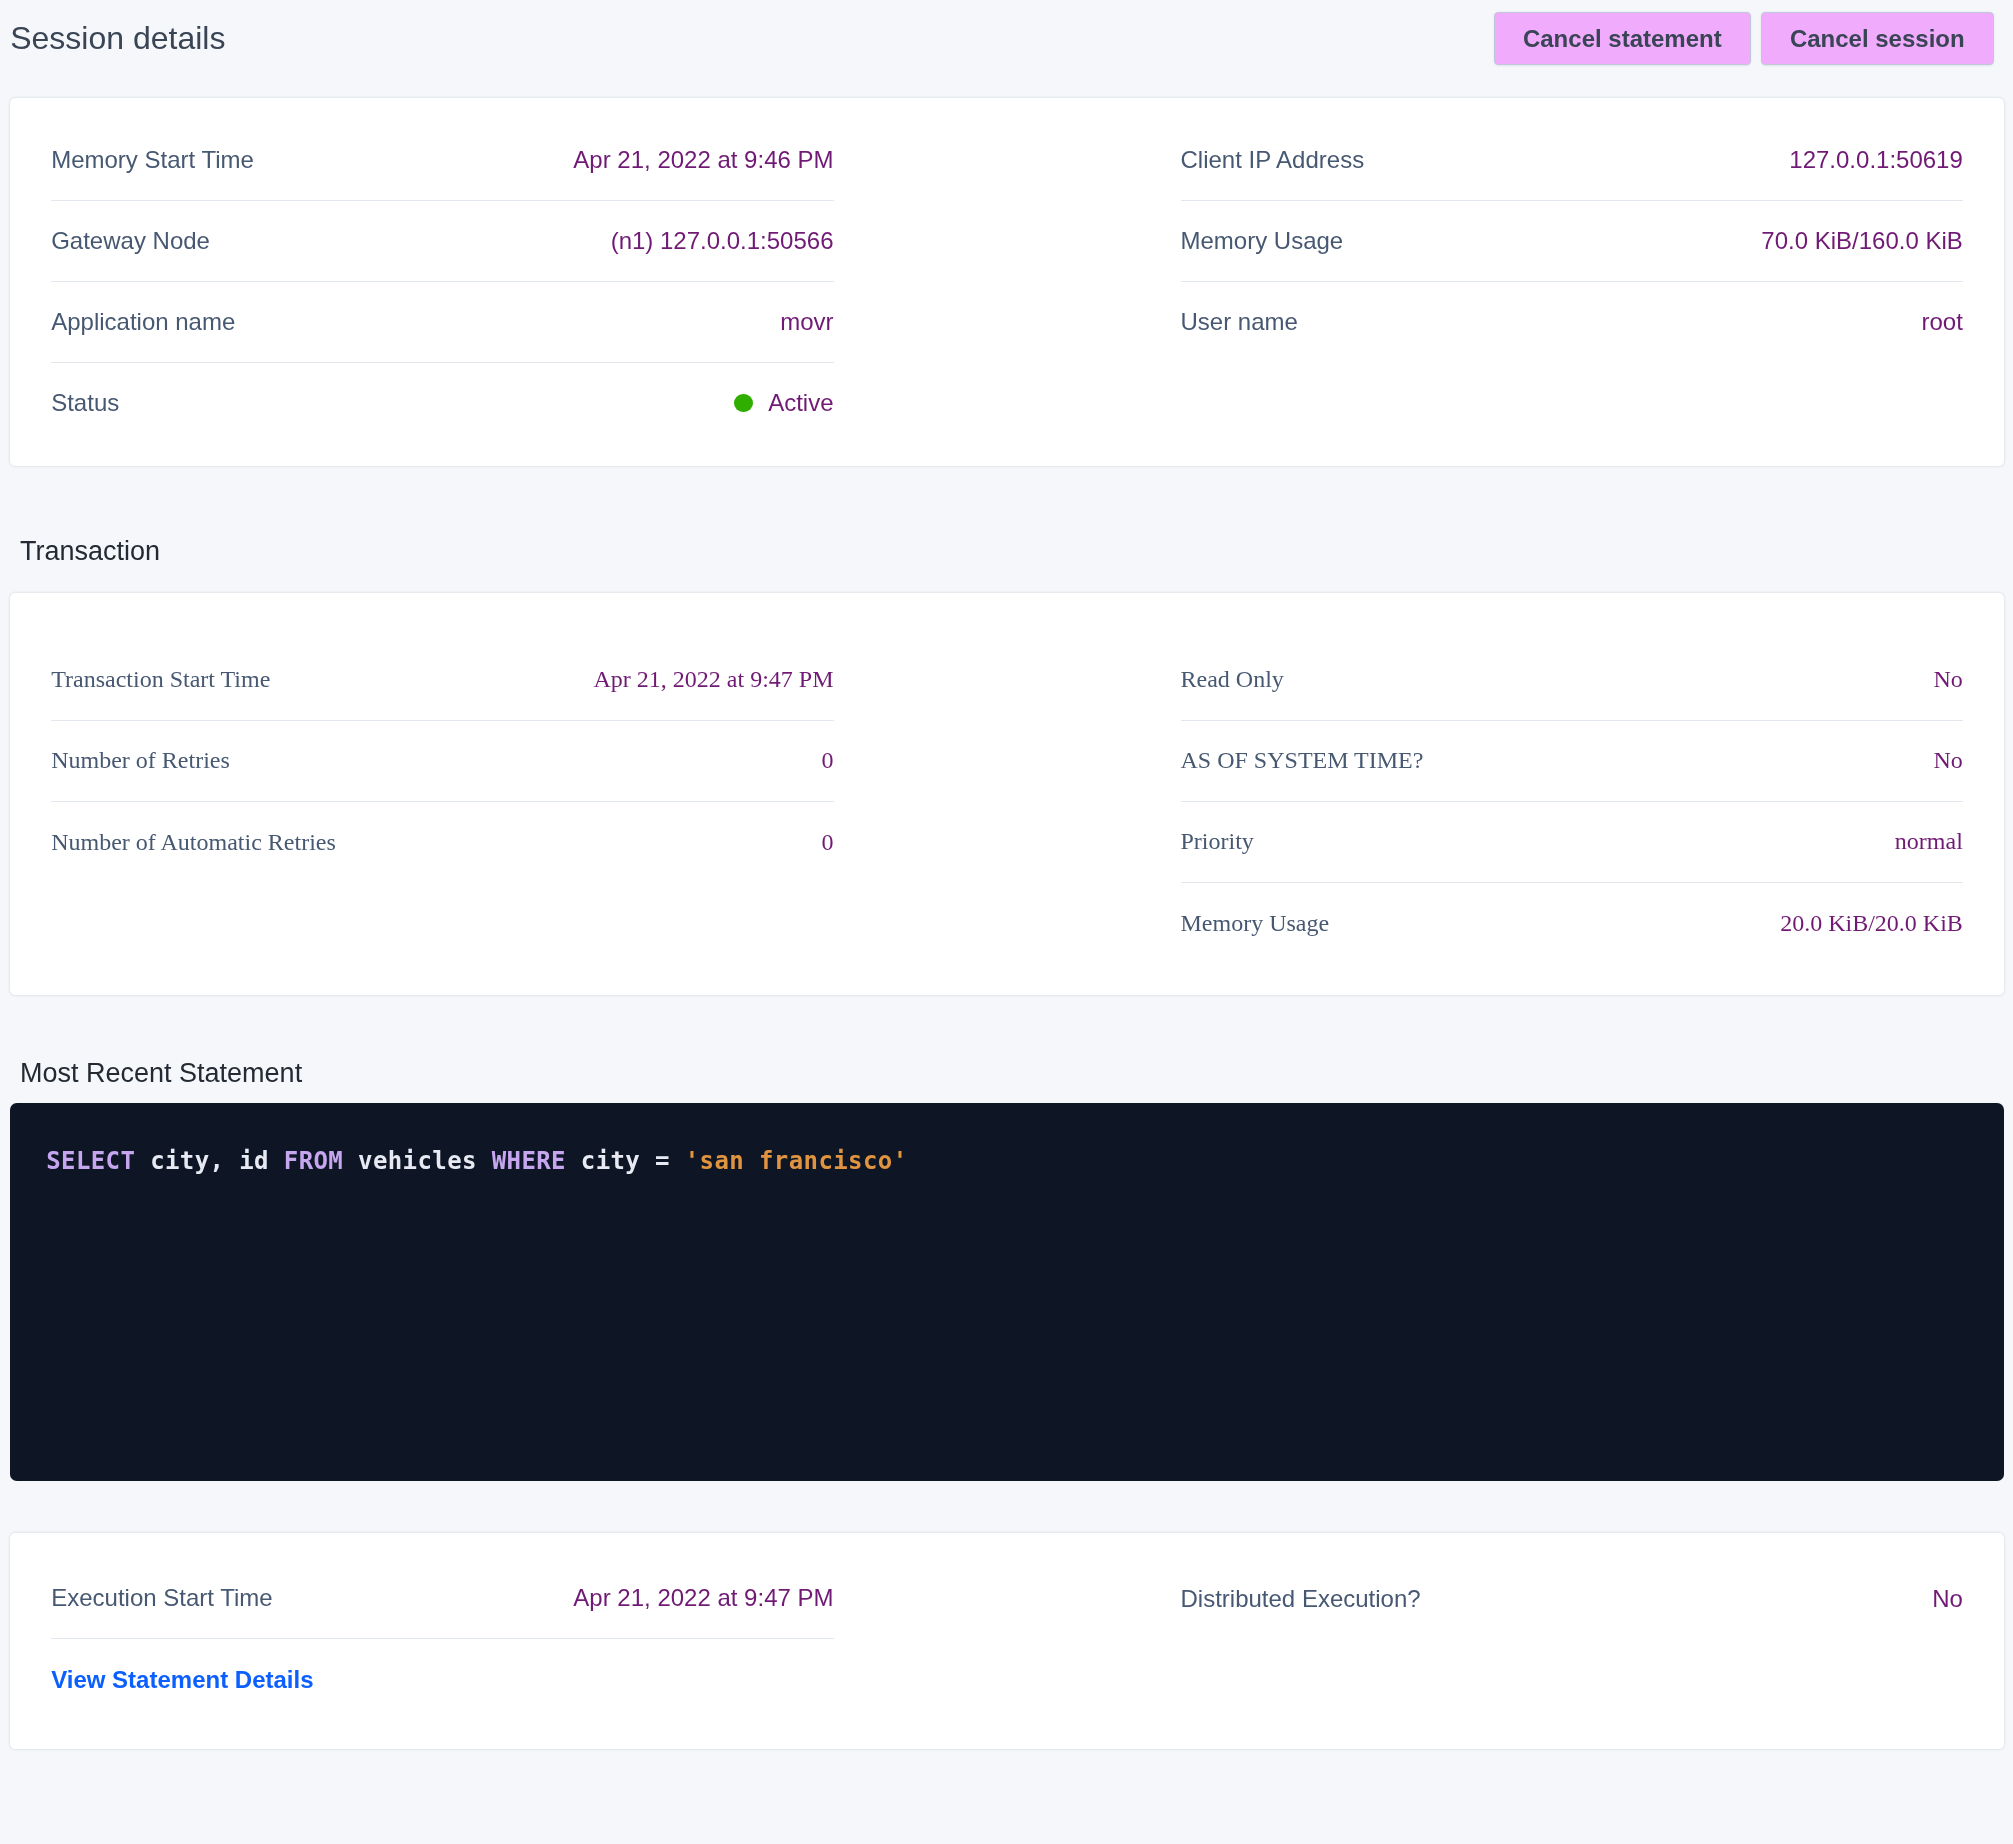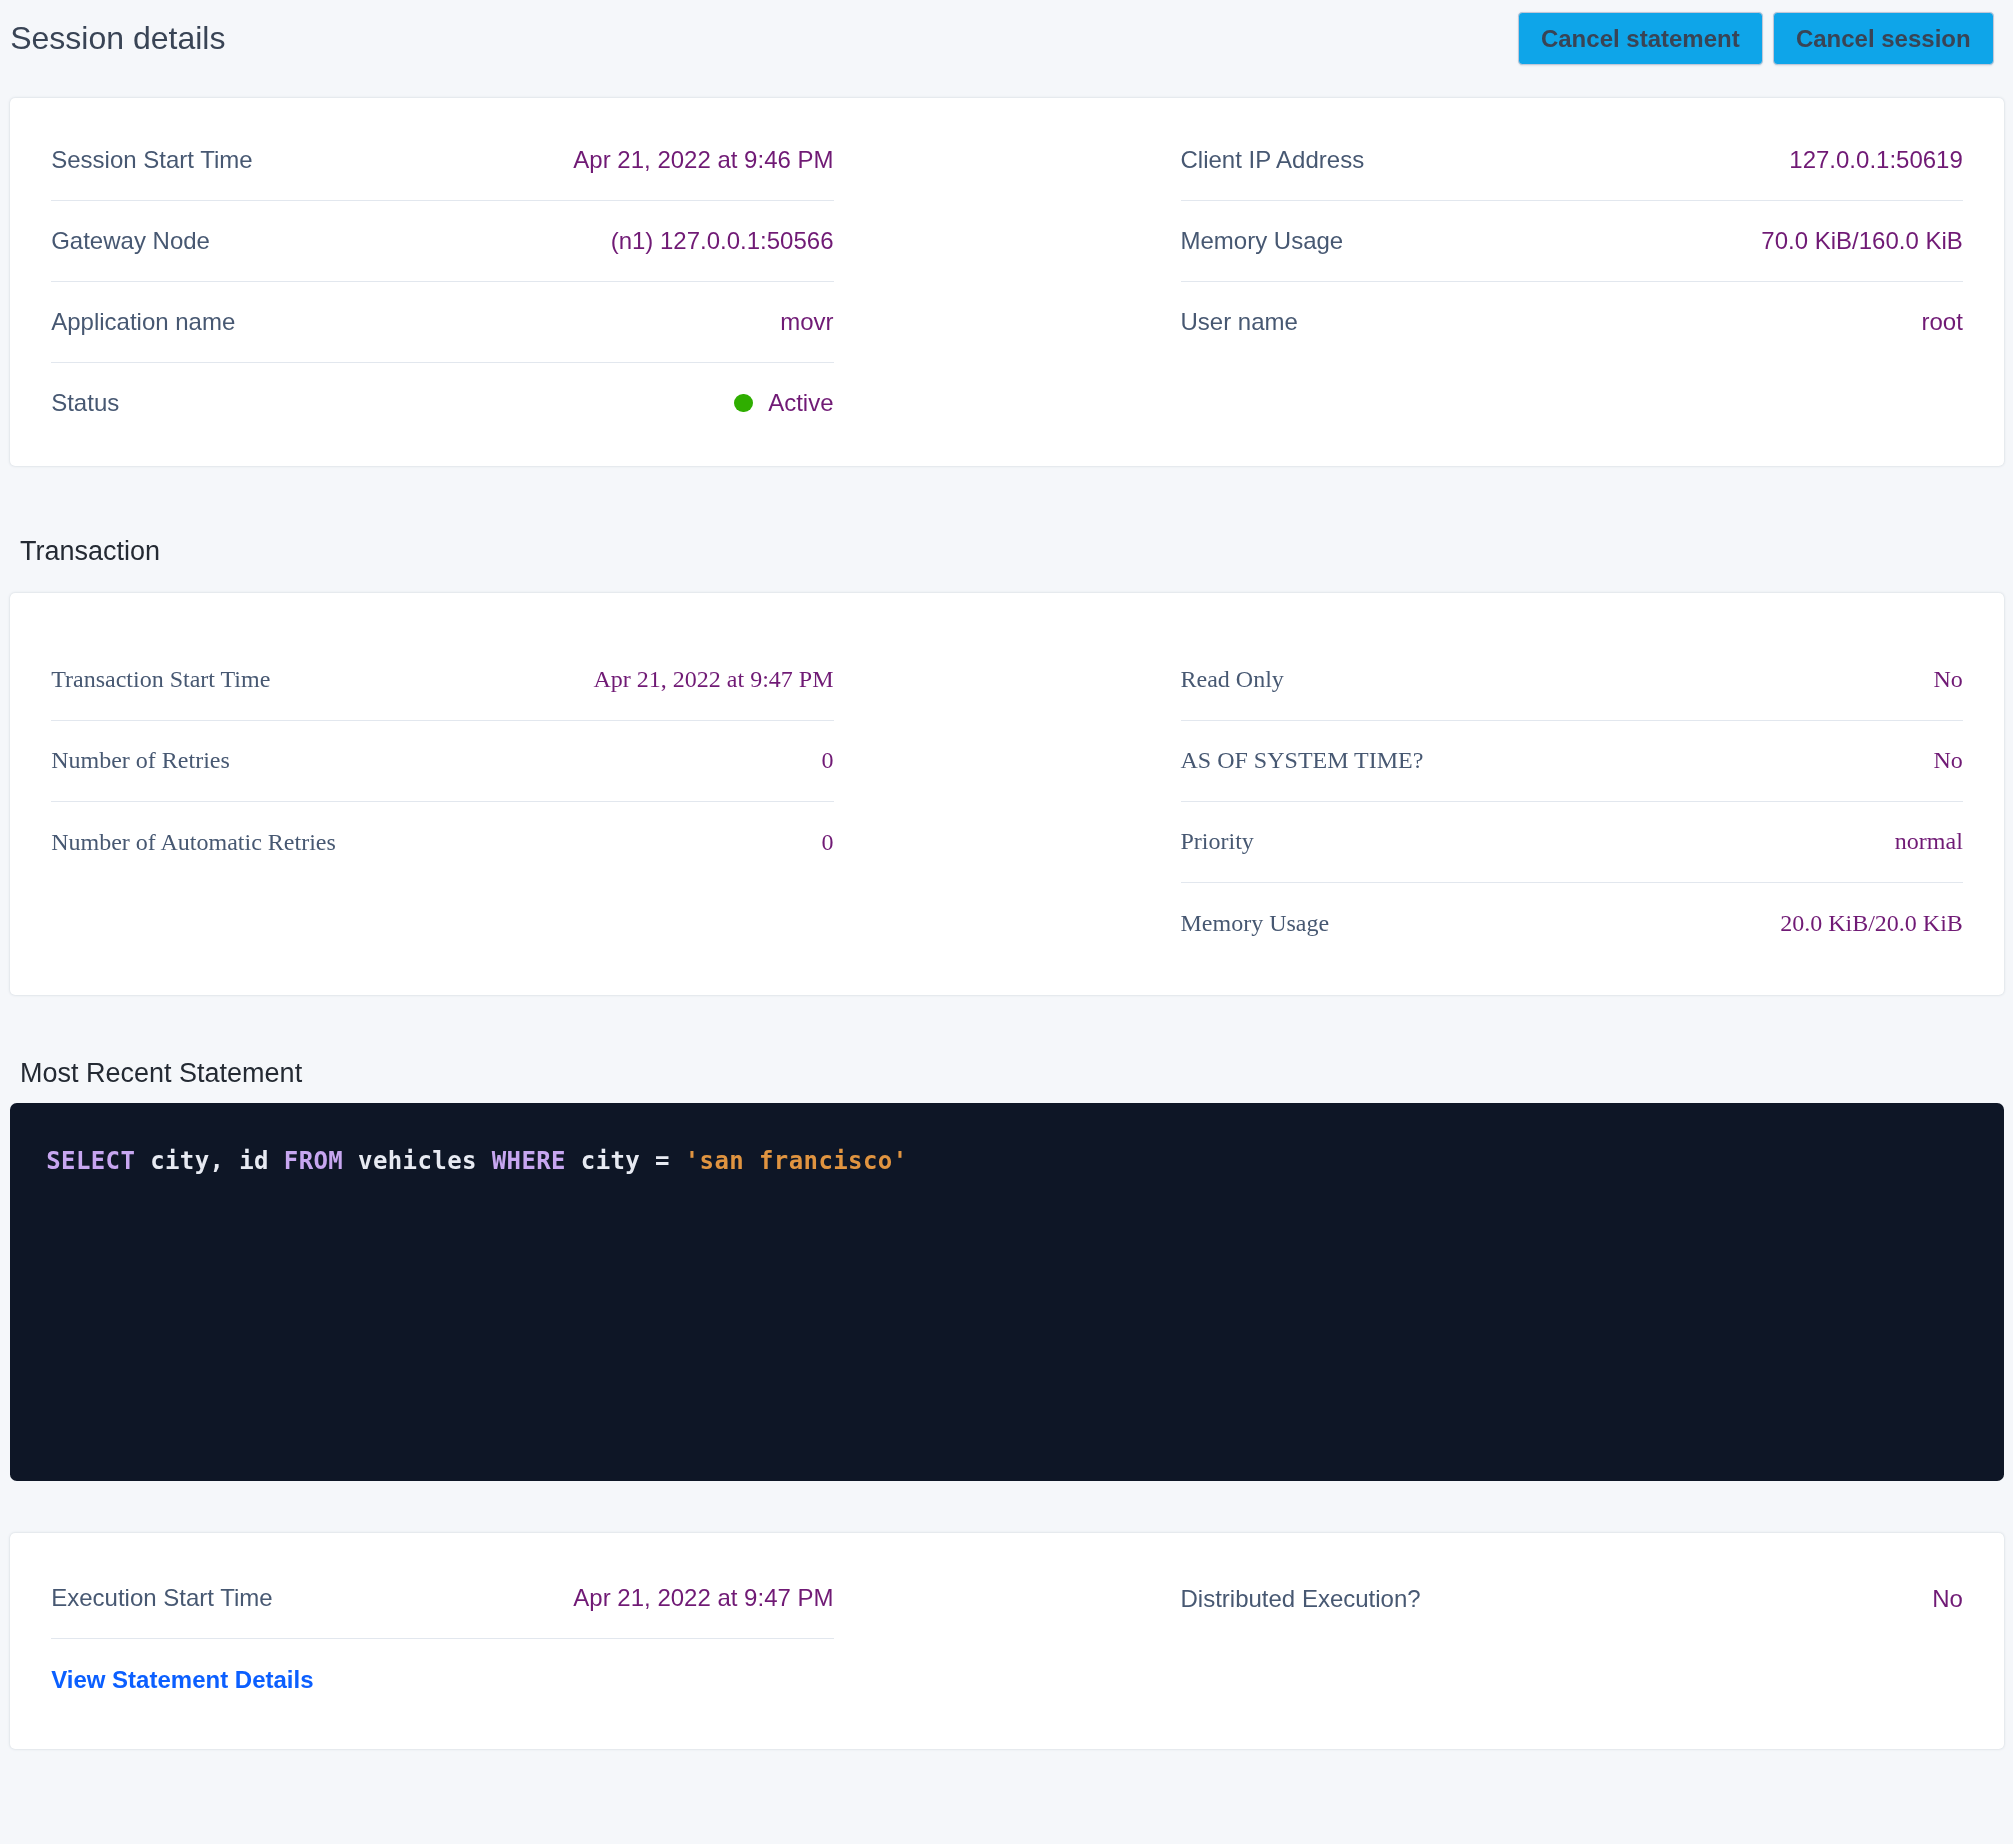--- a/index.html
+++ b/index.html
@@ -28,24 +28,24 @@
     color: #394455;
     margin: 0;
     line-height: 1.2;
   }
   .header-actions {
     display: flex;
     gap: 10.2px;
     margin-right: 10.2px;
   }
   .btn {
-    background: #0ea5e9;
+    background: #f0abfc;
     border: 0.8px solid #c0c7d8;
     border-radius: 4.2px;
-    padding: 0 22px;
+    padding: 0 28px;
     height: 53px;
     font-size: 24px;
     font-weight: 700;
     color: #394455;
     font-family: "Liberation Sans", sans-serif;
     cursor: pointer;
     box-shadow: 0 0.8px 1.7px rgba(67,90,111,0.12);
   }
   .card {
     background: #ffffff;
@@ -127,21 +127,21 @@
   <h1 class="page-title">Session details</h1>
   <div class="header-actions">
     <button class="btn">Cancel statement</button>
     <button class="btn">Cancel session</button>
   </div>
 </header>
 
 <section class="card session-card">
   <div class="col" id="session-left">
       <div class="row">
-        <span class="label">Session Start Time</span>
+        <span class="label">Memory Start Time</span>
         <span class="value">Apr 21, 2022 at 9:46 PM</span>
       </div>
       <div class="row">
         <span class="label">Gateway Node</span>
         <a href="#" class="value value-link">(n1) 127.0.0.1:50566</a>
       </div>
       <div class="row">
         <span class="label">Application name</span>
         <span class="value">movr</span>
       </div>

